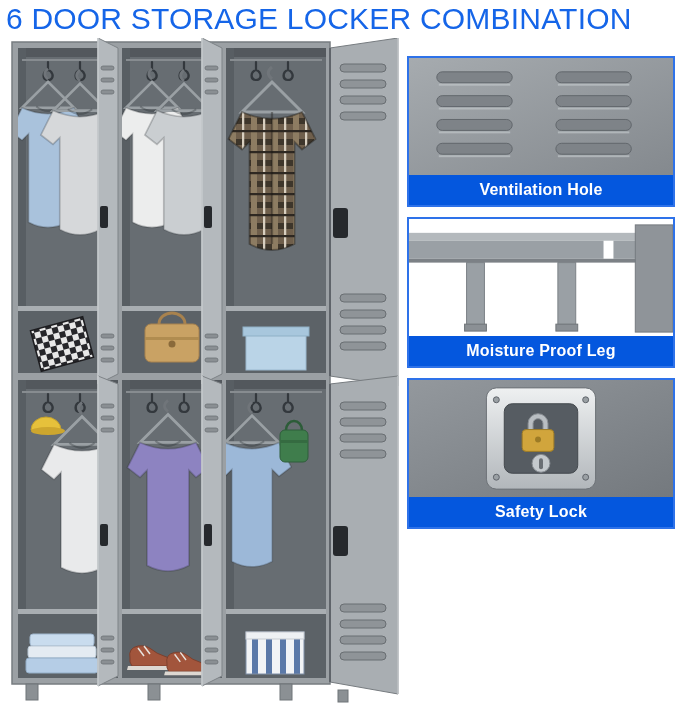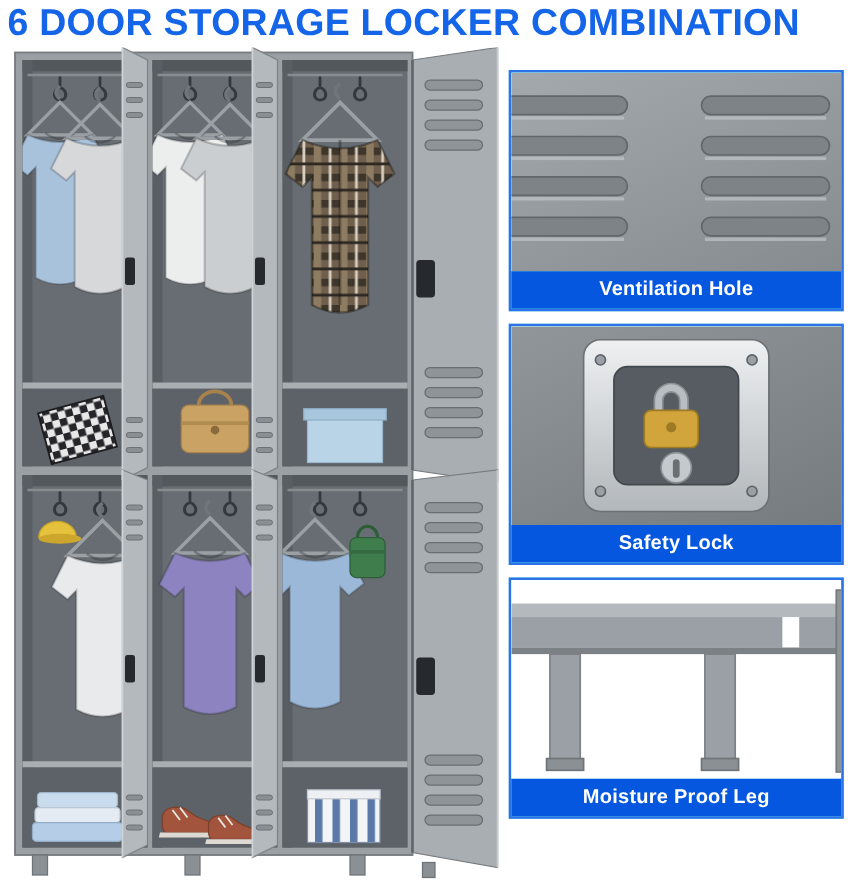--- a/index.html
+++ b/index.html
@@ -4,31 +4,31 @@
 <style>
   * { box-sizing: border-box; }
   html, body { margin: 0; padding: 0; }
   body {
     width: 679px; height: 707px; position: relative;
     background: #ffffff; overflow: hidden;
     font-family: "Liberation Sans", sans-serif;
   }
   h1.title {
     position: absolute; top: 0; left: 6px; margin: 0;
-    font-size: 30px; line-height: 38px; font-weight: 700;
+    font-size: 30px; line-height: 38px; font-weight: 400;
     color: #1565e8; white-space: nowrap; letter-spacing: 0.2px;
   }
   .locker-wrap { position: absolute; left: 0; top: 38px; width: 402px; height: 669px; }
   .locker-wrap svg { display: block; }
   .features {
     position: absolute; left: 407px; top: 56px; width: 268px;
     display: flex; flex-direction: column; gap: 10px;
   }
   .card {
-    border: 2px solid #2e72e9; height: 193px; background: #5eead4;
+    border: 2px solid #2e72e9; height: 151px; background: #e5e5e5;
     display: flex; flex-direction: column; overflow: hidden;
   }
   .card-img { flex: 1 1 auto; overflow: hidden; background: #fff; }
   .card-img svg { display: block; width: 100%; height: 100%; }
   .card-banner {
     flex: 0 0 30px; height: 30px; background: #0457de; color: #ffffff;
     font-size: 16px; font-weight: 700; letter-spacing: 0.2px;
     display: flex; align-items: center; justify-content: center;
   }
 </style>
@@ -337,20 +337,44 @@
           </g>
         </svg>
       </div>
       <div class="card-banner">Ventilation Hole</div>
     </div>
 
 
     <div class="card">
       <div class="card-img">
         <svg viewBox="0 0 266 118" preserveAspectRatio="xMidYMid slice" xmlns="http://www.w3.org/2000/svg">
+          <rect width="266" height="118" fill="#ffffff"></rect>
+          <g>
+            <rect x="0" y="14" width="266" height="8" fill="#b4b9bd"></rect>
+            <rect x="0" y="22" width="266" height="18" fill="#9aa0a5"></rect>
+            <rect x="0" y="40" width="266" height="4" fill="#7c8186"></rect>
+            <rect x="196" y="22" width="10" height="18" fill="#ffffff"></rect>
+          </g>
+          <g>
+            <rect x="58" y="44" width="18" height="64" fill="#9aa0a5" stroke="#7c8186"></rect>
+            <rect x="56" y="106" width="22" height="7" fill="#8b9095" stroke="#6f7478"></rect>
+          </g>
+          <g>
+            <rect x="150" y="44" width="18" height="64" fill="#9aa0a5" stroke="#7c8186"></rect>
+            <rect x="148" y="106" width="22" height="7" fill="#8b9095" stroke="#6f7478"></rect>
+          </g>
+          <rect x="228" y="6" width="38" height="108" fill="#8f9499" stroke="#757a7f"></rect>
+        </svg>
+      </div>
+      <div class="card-banner">Moisture Proof Leg</div>
+    </div>
+
+    <div class="card">
+      <div class="card-img">
+        <svg viewBox="0 0 266 118" preserveAspectRatio="xMidYMid slice" xmlns="http://www.w3.org/2000/svg">
           <defs>
             <linearGradient id="lockbg" x1="0" y1="0" x2="1" y2="1">
               <stop offset="0" stop-color="#93989d"></stop>
               <stop offset="1" stop-color="#74797e"></stop>
             </linearGradient>
             <linearGradient id="plate" x1="0" y1="0" x2="0" y2="1">
               <stop offset="0" stop-color="#eef0f1"></stop>
               <stop offset="1" stop-color="#b2b7bb"></stop>
             </linearGradient>
           </defs>
@@ -368,38 +392,14 @@
           </g>
           <g>
             <circle cx="133" cy="84" r="9" fill="#c4c9cd" stroke="#888d92"></circle>
             <rect x="131" y="79" width="4" height="11" rx="2" fill="#6a6f74"></rect>
           </g>
         </svg>
       </div>
       <div class="card-banner">Safety Lock</div>
     </div>
 
-    <div class="card">
-      <div class="card-img">
-        <svg viewBox="0 0 266 118" preserveAspectRatio="xMidYMid slice" xmlns="http://www.w3.org/2000/svg">
-          <rect width="266" height="118" fill="#ffffff"></rect>
-          <g>
-            <rect x="0" y="14" width="266" height="8" fill="#b4b9bd"></rect>
-            <rect x="0" y="22" width="266" height="18" fill="#9aa0a5"></rect>
-            <rect x="0" y="40" width="266" height="4" fill="#7c8186"></rect>
-            <rect x="196" y="22" width="10" height="18" fill="#ffffff"></rect>
-          </g>
-          <g>
-            <rect x="58" y="44" width="18" height="64" fill="#9aa0a5" stroke="#7c8186"></rect>
-            <rect x="56" y="106" width="22" height="7" fill="#8b9095" stroke="#6f7478"></rect>
-          </g>
-          <g>
-            <rect x="150" y="44" width="18" height="64" fill="#9aa0a5" stroke="#7c8186"></rect>
-            <rect x="148" y="106" width="22" height="7" fill="#8b9095" stroke="#6f7478"></rect>
-          </g>
-          <rect x="228" y="6" width="38" height="108" fill="#8f9499" stroke="#757a7f"></rect>
-        </svg>
-      </div>
-      <div class="card-banner">Moisture Proof Leg</div>
-    </div>
-
   </div>
 </div>
 
 </body></html>

